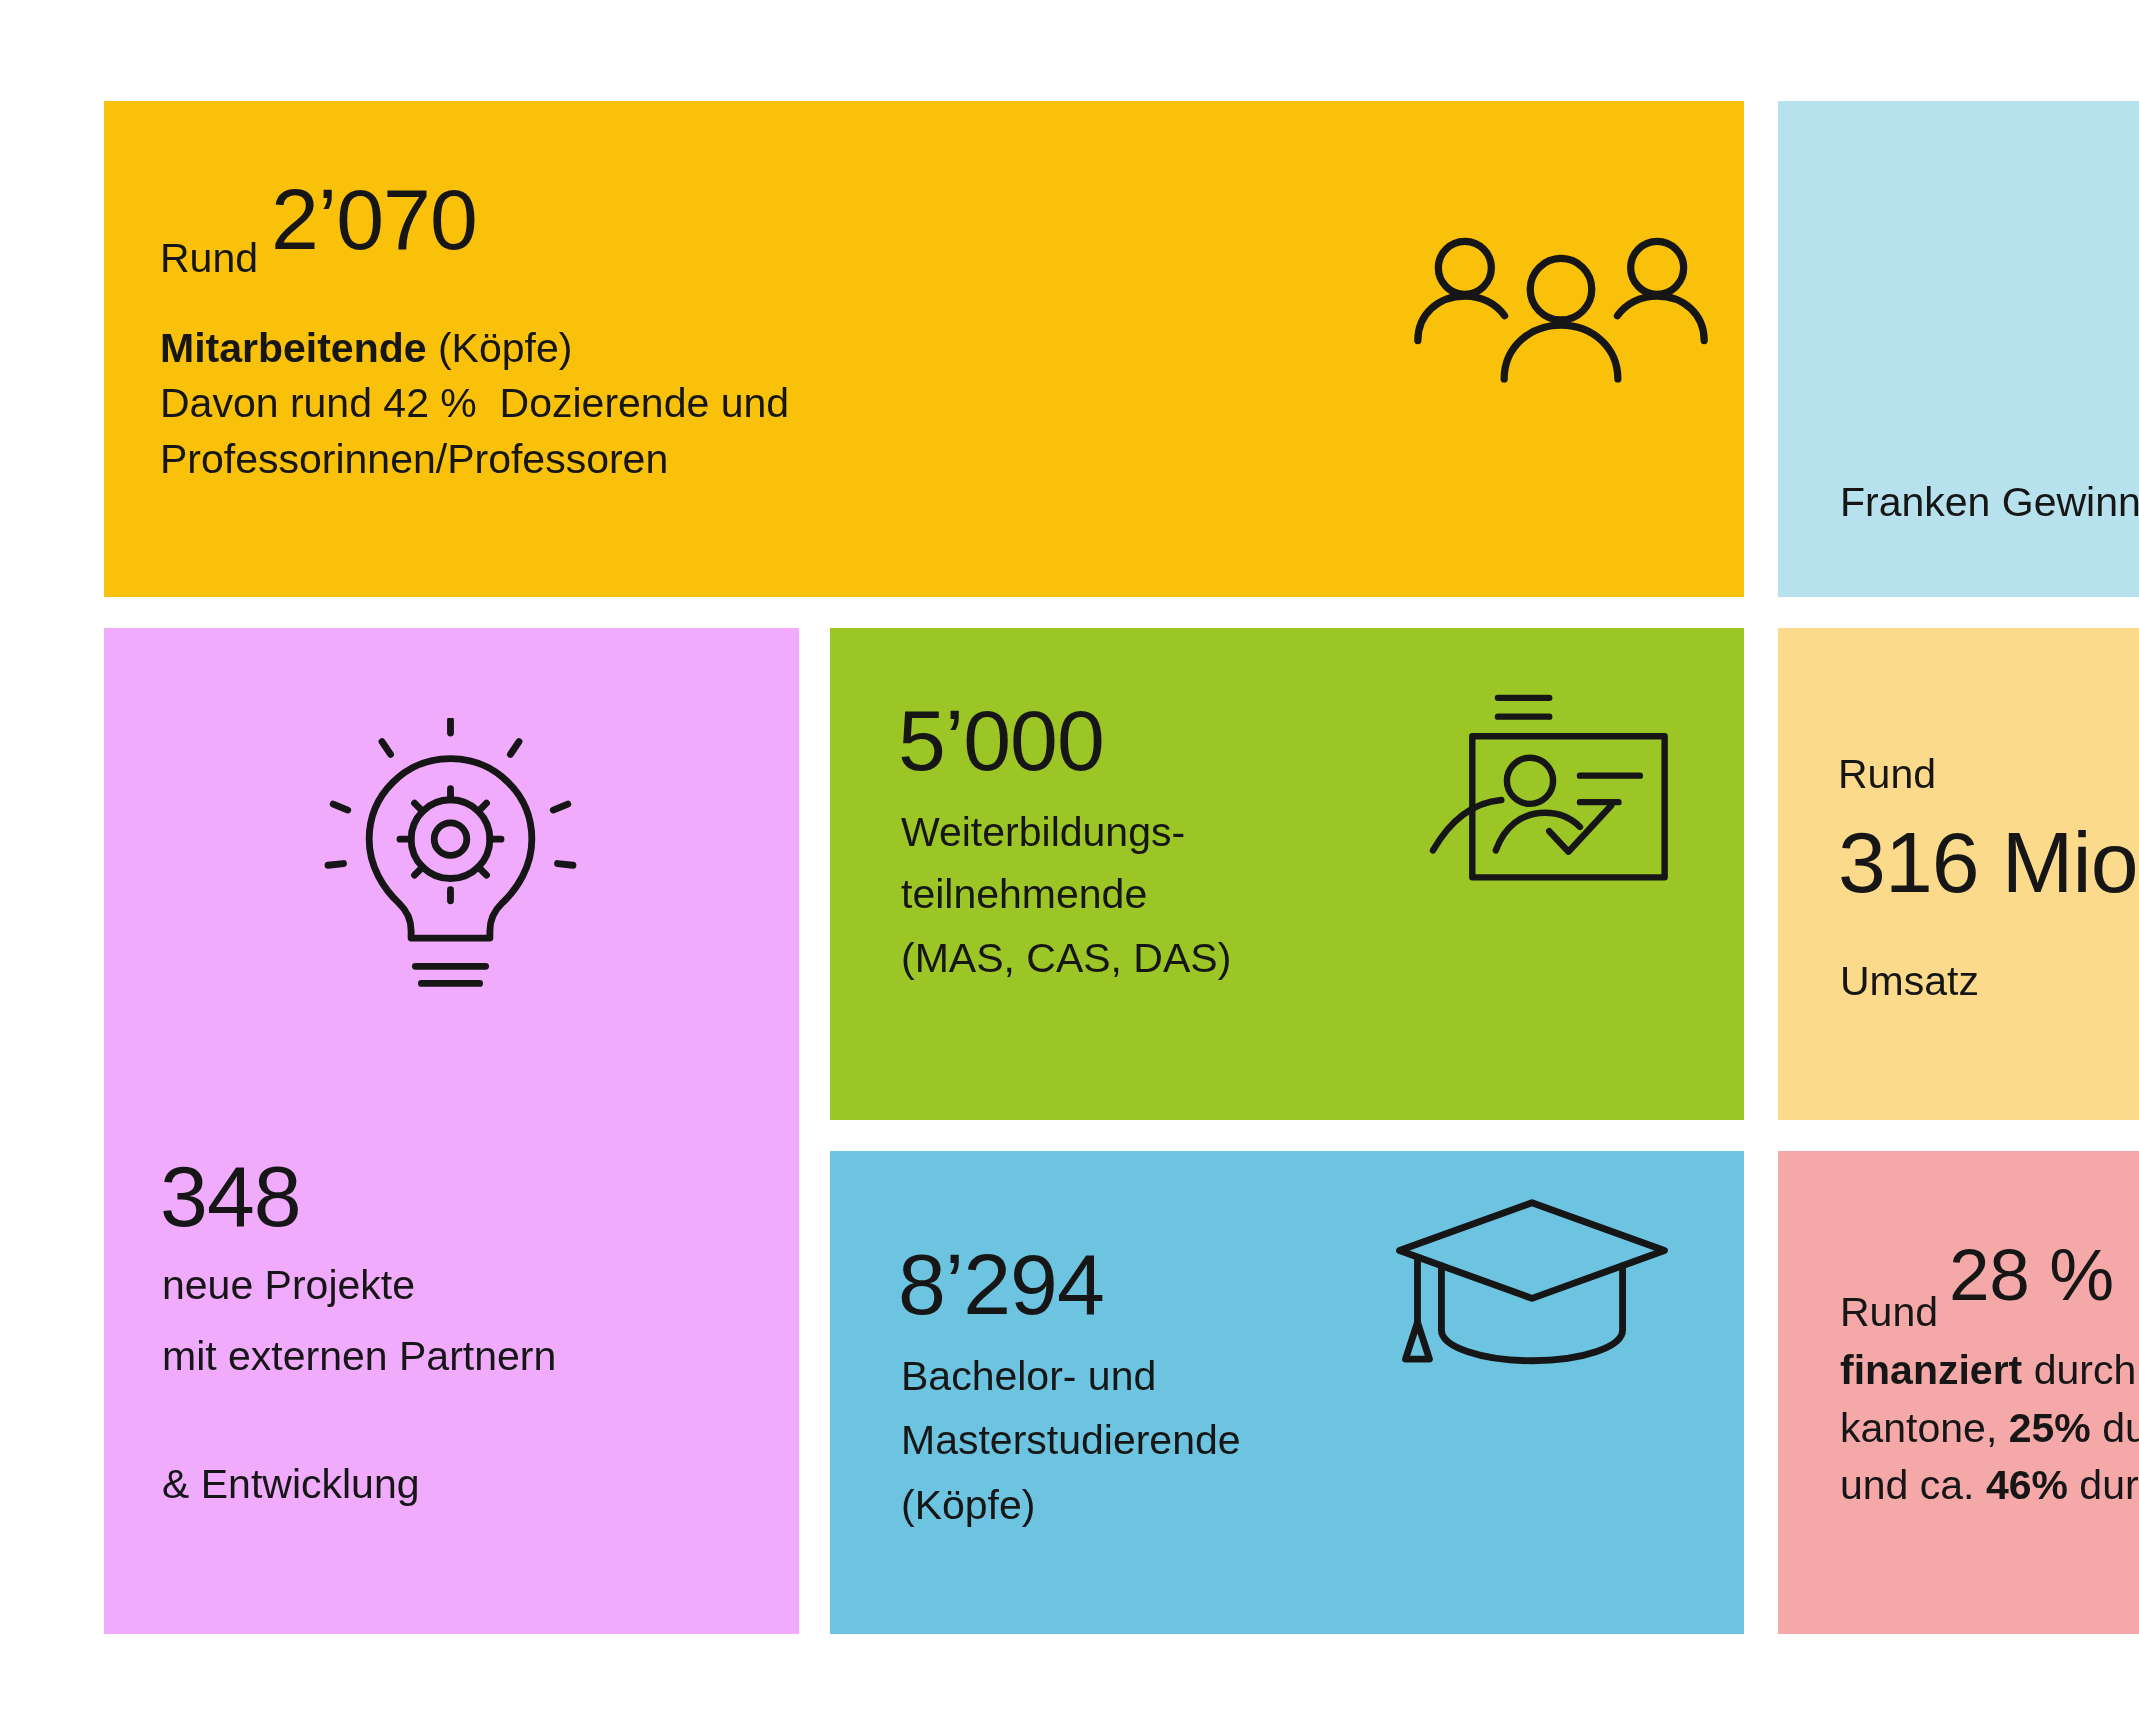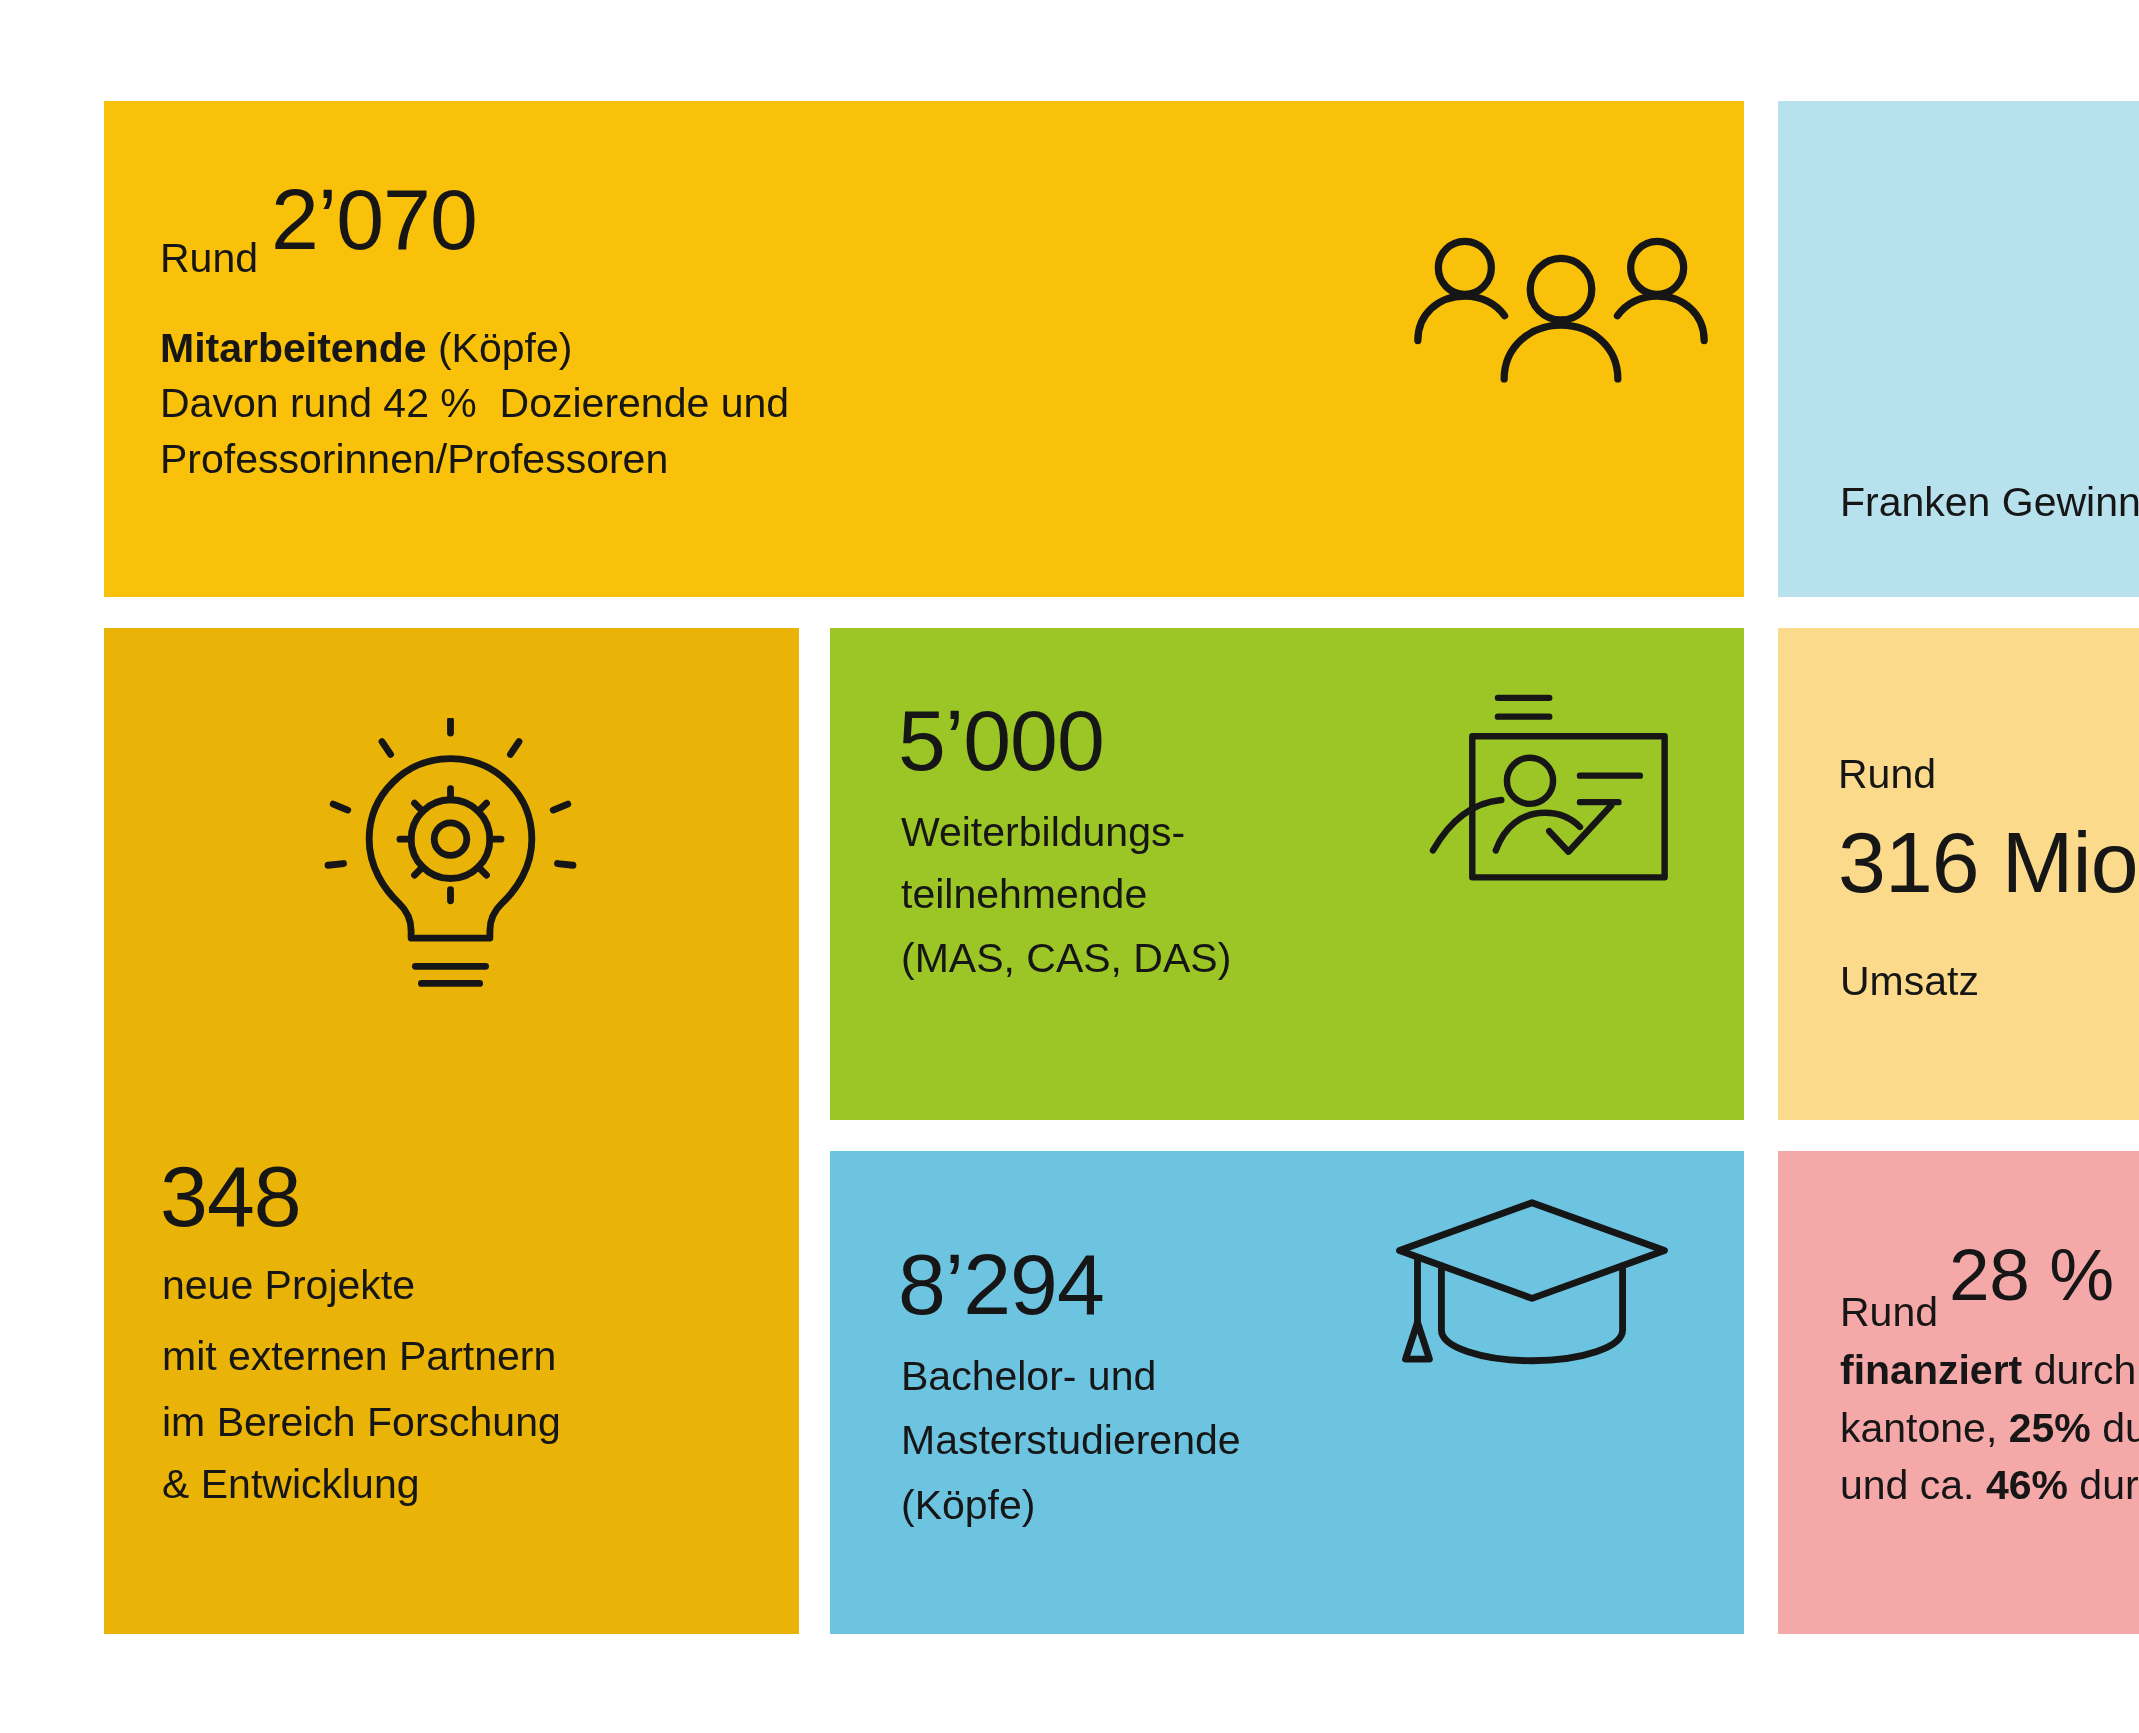--- a/index.html
+++ b/index.html
@@ -61,21 +61,21 @@
   }
   .icon svg {
     display: block;
     width: 100%;
     height: 100%;
   }
 
   
   #tile-employees { left: 104px;  top: 101px;  width: 1640px; height: 496px; background: #f9c10a; }
   #tile-profit    { left: 1778px; top: 101px;  width: 907px; height: 496px; background: #b8e1ee; }
-  #tile-projects  { left: 104px;  top: 628px; width: 695px; height: 1006px; background: #eab308; }
+  #tile-projects  { left: 104px;  top: 628px; width: 695px; height: 1006px; background: #f0abfc; }
   #tile-further   { left: 830px; top: 628px; width: 914px; height: 492px; background: #9cc626; }
   #tile-revenue   { left: 1778px; top: 628px; width: 907px; height: 492px; background: #fbdb8b; }
   #tile-students  { left: 830px; top: 1151px; width: 914px; height: 483px; background: #6cc4e0; }
   #tile-financing { left: 1778px; top: 1151px; width: 907px; height: 483px; background: #f5a8a8; }
 </style>
 </head>
 <body>
 
 <div class="board">
 
@@ -116,21 +116,20 @@
           <path d="M218 580 h164 M232 620 h136"></path>
           <circle cx="300" cy="283" r="92"></circle>
           <circle cx="300" cy="283" r="38"></circle>
           <path d="M300 191 v-26 M300 401 v26 M208 283 h-26 M392 283 h26 M235 218 l-19-19 M365 348 l19 19 M365 218 l19-19 M235 348 l-19 19"></path>
         </svg>
       </span>
 
       <span class="txt big" style="left:56px; top:518px;">348</span>
       <span class="txt body bold" style="left:58px; top:633px;">neue Projekte</span>
       <span class="txt body bold" style="left:58px; top:704px;">mit externen Partnern</span>
-      <span class="txt body" style="left:58px; top:770px;">im Bereich Forschung</span>
       <span class="txt body" style="left:58px; top:832px;">&amp; Entwicklung</span>
     </div>
   </div>
 
   <div class="tile" id="tile-further">
     <div class="tile-inner">
       <span class="txt big" style="left:68px; top:62px;">5’000</span>
       <span class="txt body bold" style="left:71px; top:180px;">Weiterbildungs-</span>
       <span class="txt body bold" style="left:71px; top:242px;">teilnehmende</span>
       <span class="txt body" style="left:71px; top:306px;">(MAS, CAS, DAS)</span>

